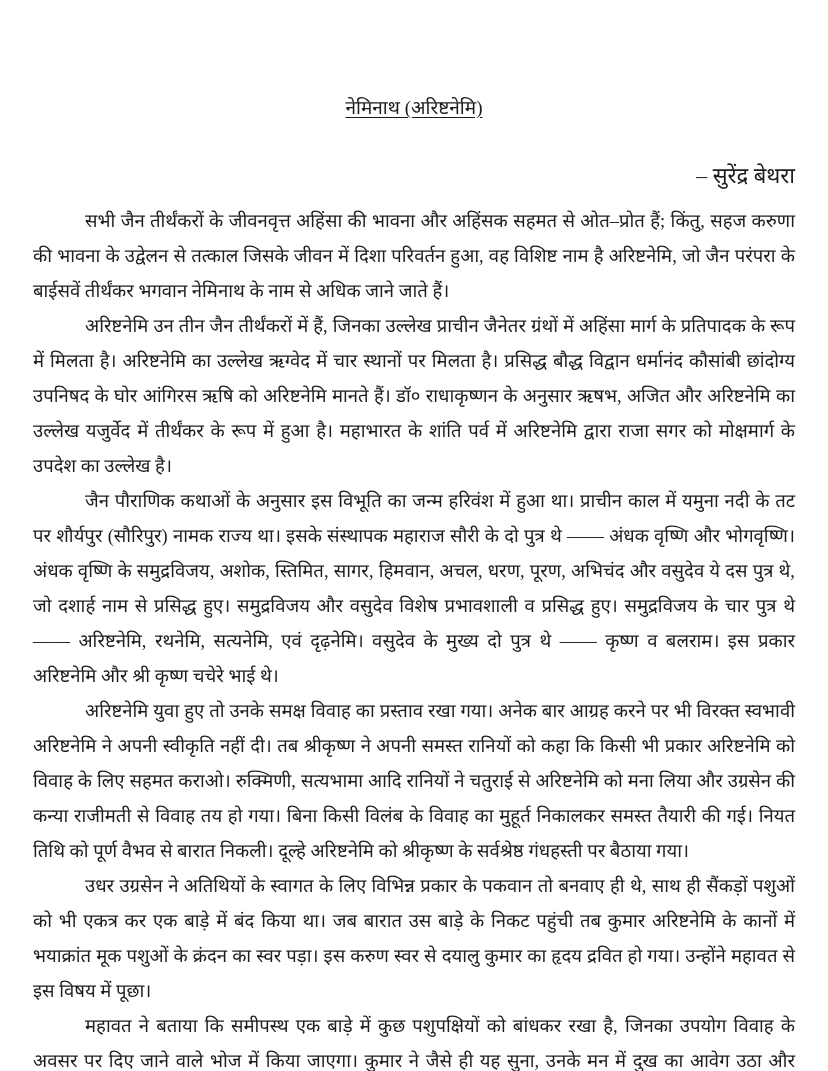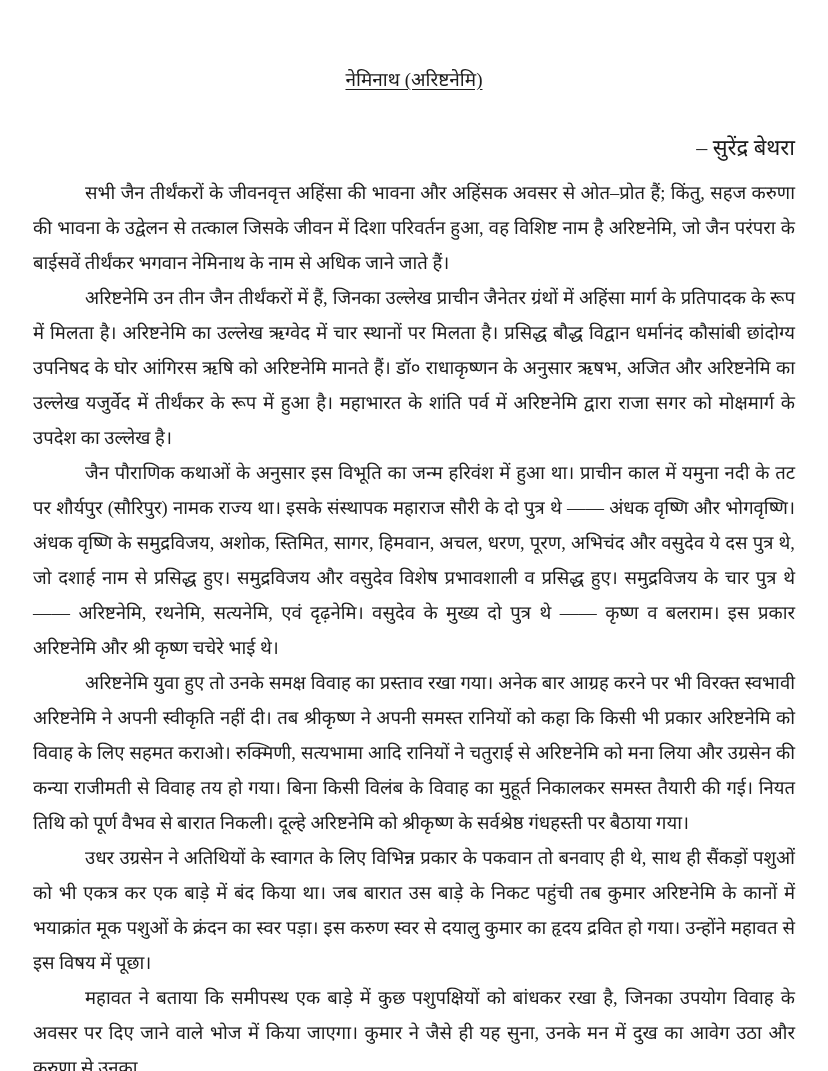--- a/index.html
+++ b/index.html
@@ -16,21 +16,21 @@
     box-sizing: border-box;
     width: 828px;
     height: 1071px;
     padding: 0 33px 0 33px;
     background: #ffffff;
     color: #1c1c1c;
     font-family: "Liberation Serif", "DejaVu Serif", serif;
   }
   .title {
     margin: 0;
-    padding-top: 66px;
+    padding-top: 94px;
     text-align: center;
     font-size: 19px;
     font-weight: normal;
     text-decoration: underline;
     text-underline-offset: 3px;
   }
   .byline {
     margin-top: 44px;
     text-align: right;
     font-size: 22px;
@@ -48,20 +48,20 @@
     text-indent: 52px;
   }
 </style>
 </head>
 <body>
 
 <div class="page">
   <h1 class="title">नेमिनाथ (अरिष्टनेमि)</h1>
   <div class="byline">– सुरेंद्र बेथरा</div>
   <div class="body-text">
-    <p>सभी जैन तीर्थंकरों के जीवनवृत्त अहिंसा की भावना और अहिंसक अवसर से ओत–प्रोत हैं; किंतु, सहज करुणा की भावना के उद्वेलन से तत्काल जिसके जीवन में दिशा परिवर्तन हुआ, वह विशिष्ट नाम है अरिष्टनेमि, जो जैन परंपरा के बाईसवें तीर्थंकर भगवान नेमिनाथ के नाम से अधिक जाने जाते हैं।</p>
+    <p>सभी जैन तीर्थंकरों के जीवनवृत्त अहिंसा की भावना और अहिंसक सहमत से ओत–प्रोत हैं; किंतु, सहज करुणा की भावना के उद्वेलन से तत्काल जिसके जीवन में दिशा परिवर्तन हुआ, वह विशिष्ट नाम है अरिष्टनेमि, जो जैन परंपरा के बाईसवें तीर्थंकर भगवान नेमिनाथ के नाम से अधिक जाने जाते हैं।</p>
     <p>अरिष्टनेमि उन तीन जैन तीर्थंकरों में हैं, जिनका उल्लेख प्राचीन जैनेतर ग्रंथों में अहिंसा मार्ग के प्रतिपादक के रूप में मिलता है। अरिष्टनेमि का उल्लेख ऋग्वेद में चार स्थानों पर मिलता है। प्रसिद्ध बौद्ध विद्वान धर्मानंद कौसांबी छांदोग्य उपनिषद के घोर आंगिरस ऋषि को अरिष्टनेमि मानते हैं। डॉ० राधाकृष्णन के अनुसार ऋषभ, अजित और अरिष्टनेमि का उल्लेख यजुर्वेद में तीर्थंकर के रूप में हुआ है। महाभारत के शांति पर्व में अरिष्टनेमि द्वारा राजा सगर को मोक्षमार्ग के उपदेश का उल्लेख है।</p>
     <p>जैन पौराणिक कथाओं के अनुसार इस विभूति का जन्म हरिवंश में हुआ था। प्राचीन काल में यमुना नदी के तट पर शौर्यपुर (सौरिपुर) नामक राज्य था। इसके संस्थापक महाराज सौरी के दो पुत्र थे —— अंधक वृष्णि और भोगवृष्णि। अंधक वृष्णि के समुद्रविजय, अशोक, स्तिमित, सागर, हिमवान, अचल, धरण, पूरण, अभिचंद और वसुदेव ये दस पुत्र थे, जो दशार्ह नाम से प्रसिद्ध हुए। समुद्रविजय और वसुदेव विशेष प्रभावशाली व प्रसिद्ध हुए। समुद्रविजय के चार पुत्र थे —— अरिष्टनेमि, रथनेमि, सत्यनेमि, एवं दृढ़नेमि। वसुदेव के मुख्य दो पुत्र थे —— कृष्ण व बलराम। इस प्रकार अरिष्टनेमि और श्री कृष्ण चचेरे भाई थे।</p>
     <p>अरिष्टनेमि युवा हुए तो उनके समक्ष विवाह का प्रस्ताव रखा गया। अनेक बार आग्रह करने पर भी विरक्त स्वभावी अरिष्टनेमि ने अपनी स्वीकृति नहीं दी। तब श्रीकृष्ण ने अपनी समस्त रानियों को कहा कि किसी भी प्रकार अरिष्टनेमि को विवाह के लिए सहमत कराओ। रुक्मिणी, सत्यभामा आदि रानियों ने चतुराई से अरिष्टनेमि को मना लिया और उग्रसेन की कन्या राजीमती से विवाह तय हो गया। बिना किसी विलंब के विवाह का मुहूर्त निकालकर समस्त तैयारी की गई। नियत तिथि को पूर्ण वैभव से बारात निकली। दूल्हे अरिष्टनेमि को श्रीकृष्ण के सर्वश्रेष्ठ गंधहस्ती पर बैठाया गया।</p>
     <p>उधर उग्रसेन ने अतिथियों के स्वागत के लिए विभिन्न प्रकार के पकवान तो बनवाए ही थे, साथ ही सैंकड़ों पशुओं को भी एकत्र कर एक बाड़े में बंद किया था। जब बारात उस बाड़े के निकट पहुंची तब कुमार अरिष्टनेमि के कानों में भयाक्रांत मूक पशुओं के क्रंदन का स्वर पड़ा। इस करुण स्वर से दयालु कुमार का हृदय द्रवित हो गया। उन्होंने महावत से इस विषय में पूछा।</p>
     <p>महावत ने बताया कि समीपस्थ एक बाड़े में कुछ पशुपक्षियों को बांधकर रखा है, जिनका उपयोग विवाह के अवसर पर दिए जाने वाले भोज में किया जाएगा। कुमार ने जैसे ही यह सुना, उनके मन में दुख का आवेग उठा और करुणा से उनका</p>
   </div>
 </div>
 
 </body></html>

